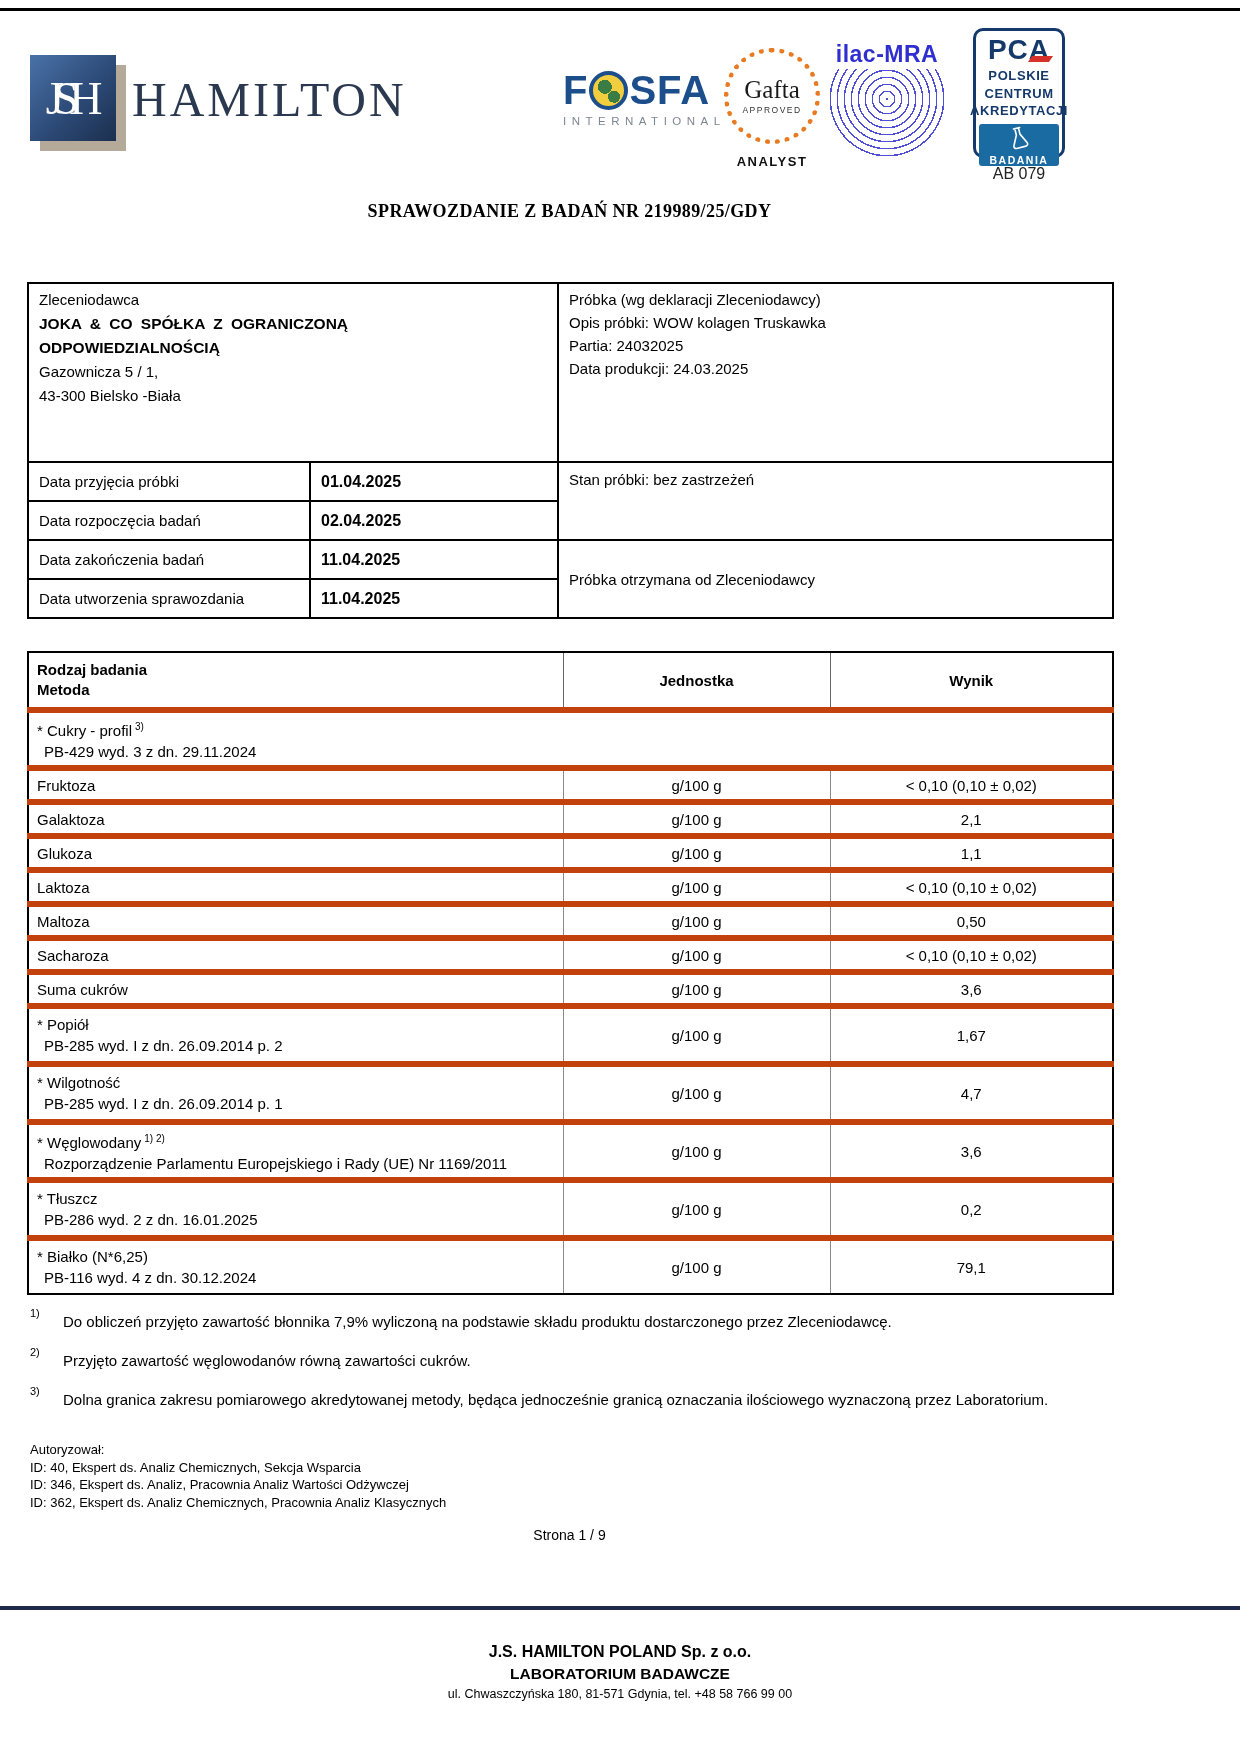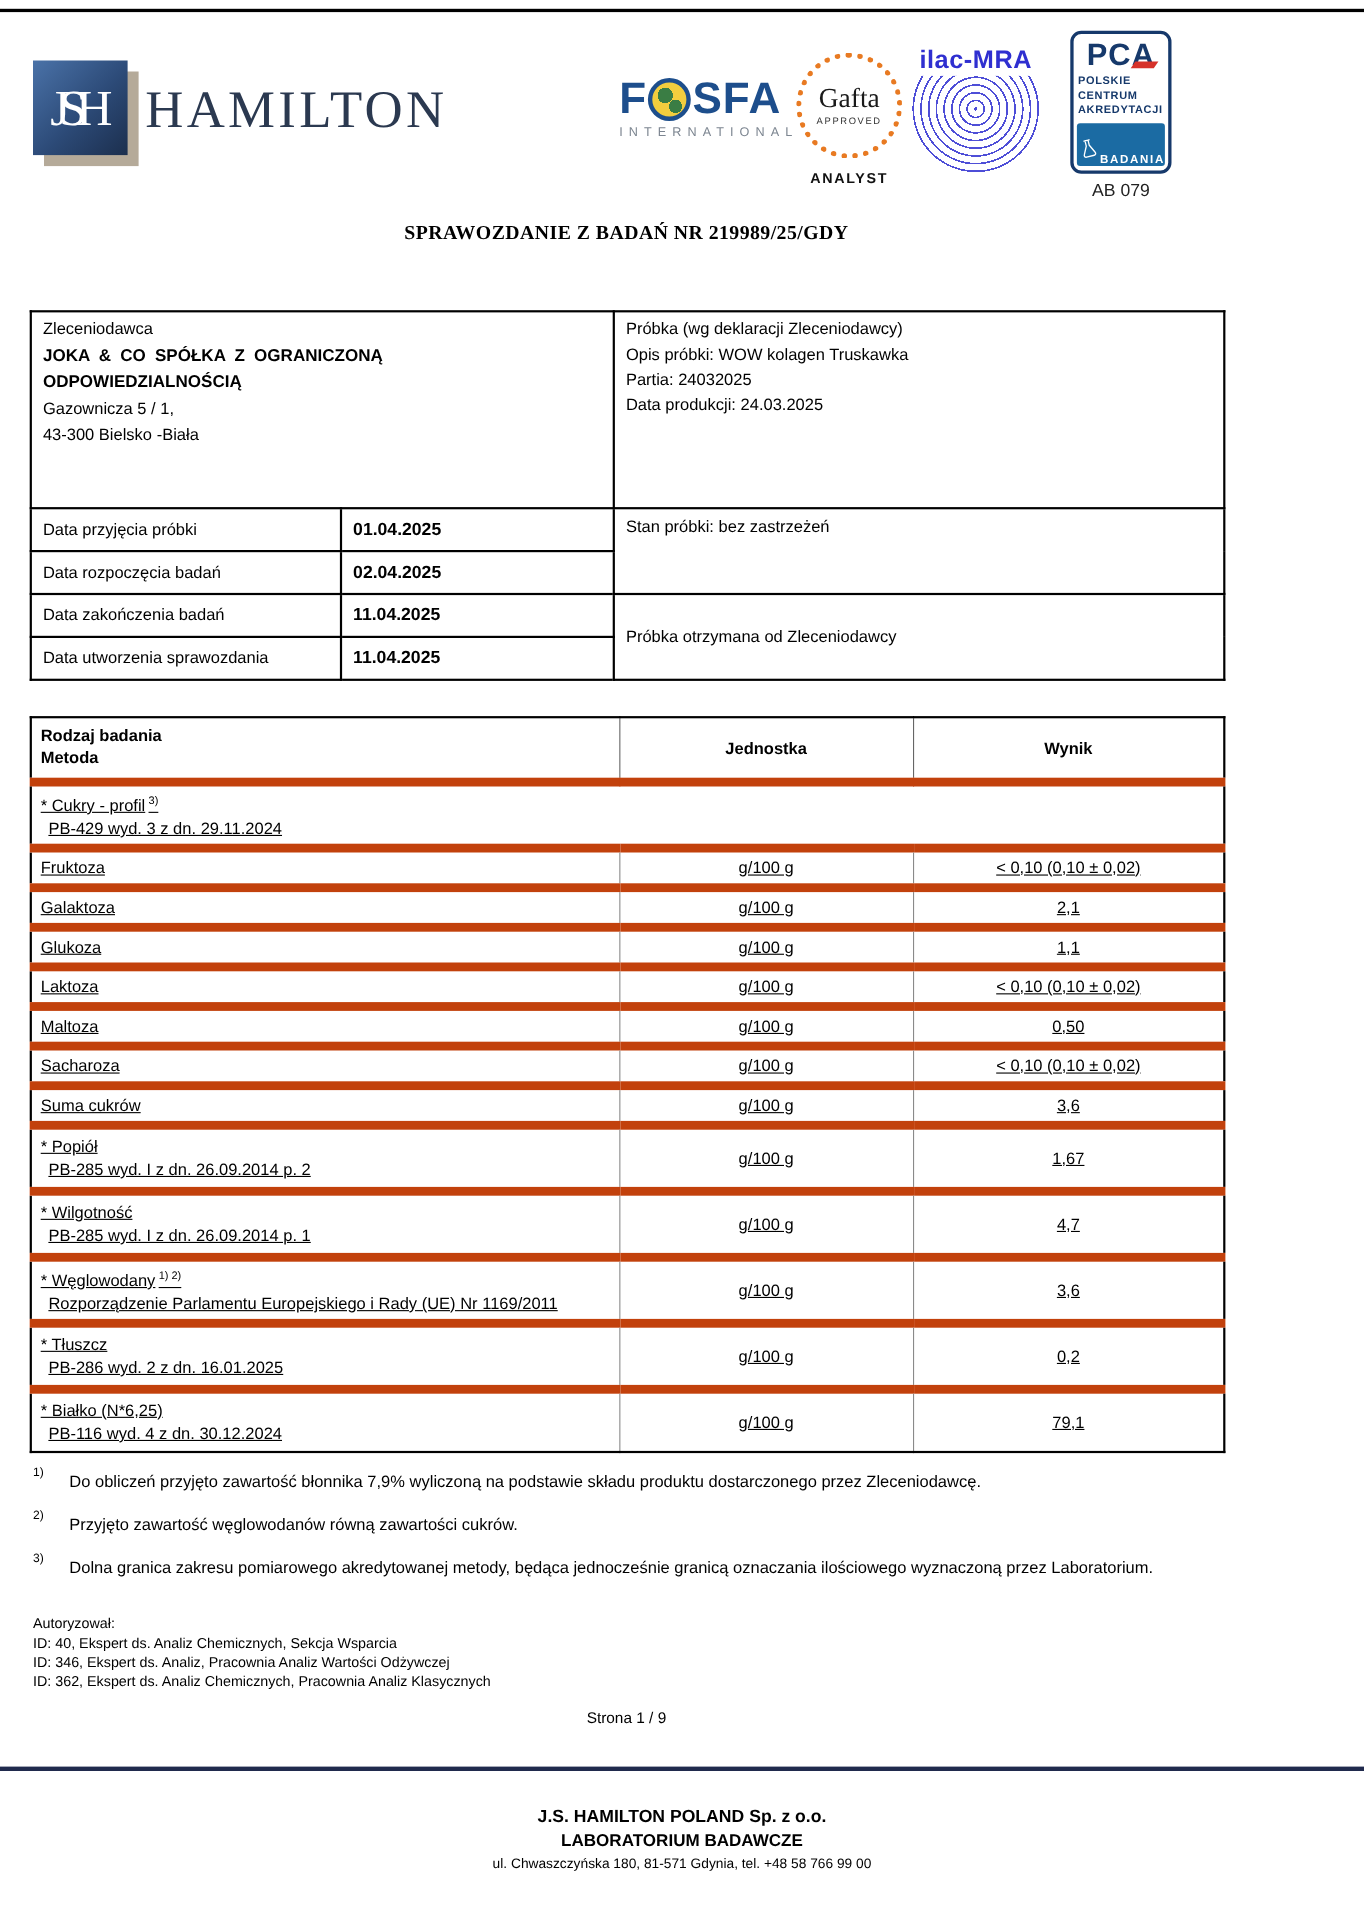--- a/index.html
+++ b/index.html
@@ -25,22 +25,22 @@
   .gafta-approved{font-size:8.5px;letter-spacing:1.5px;color:#333;margin-top:3px;}
   .gafta-analyst{margin-top:10px;font-size:13px;font-weight:bold;letter-spacing:1.5px;color:#111;}
 
   .ilac{position:absolute;left:828px;top:40px;width:118px;height:118px;border-radius:50%;background:repeating-radial-gradient(circle at 50% 50%,rgba(47,47,208,.85) 0 1.5px,rgba(255,255,255,0) 1.5px 7px);display:flex;align-items:flex-start;justify-content:center;}
   .ilac-label{background:#fff;color:var(--ilac-blue);font-weight:bold;font-size:23px;letter-spacing:.5px;padding:1px 2px;}
 
   .pca{position:absolute;left:973px;top:28px;width:92px;}
   .pca-badge{box-sizing:border-box;width:92px;height:130px;border:3px solid var(--pca-navy);border-radius:10px;background:#fff;padding:5px 4px 4px;display:flex;flex-direction:column;align-items:center;}
   .pca-abbr{position:relative;font-size:28px;font-weight:900;color:var(--pca-navy);letter-spacing:1px;line-height:28px;}
   .pca-red-mark{position:absolute;right:-1px;bottom:2px;width:21px;height:6px;background:var(--pca-red);transform:skewX(-35deg);}
-  .pca-org{margin-top:3px;font-size:10px;font-weight:bold;color:var(--pca-navy);letter-spacing:.6px;line-height:1.35;}
-  .pca-box{margin-top:4px;width:80px;height:64px;background:var(--pca-box-blue);border-radius:3px;display:flex;align-items:flex-end;justify-content:center;}
+  .pca-org{margin-top:3px;font-size:13px;font-weight:bold;color:var(--pca-navy);letter-spacing:.6px;text-align:center;line-height:1.35;}
+  .pca-box{margin-top:4px;width:80px;height:64px;background:var(--pca-box-blue);border-radius:3px;display:flex;flex-direction:column;align-items:center;justify-content:center;}
   .flask{transform:rotate(-14deg);margin-bottom:2px;}
   .pca-badania{color:#fff;font-size:10.5px;font-weight:bold;letter-spacing:1.5px;}
   .ab079{margin-top:7px;text-align:center;font-size:16px;color:#222;}
 
   
   .title{width:1085px;margin:0 auto 0 27px;text-align:center;font-size:18px;font-weight:bold;letter-spacing:.4px;line-height:22px;font-family:Liberation Serif, serif;}
 
   
   table{border-collapse:collapse;table-layout:fixed;}
   .info-table{width:1085px;margin:60px 0 0 27px;border:2px solid #000;font-size:15px;}
@@ -50,21 +50,21 @@
   .sample-cell div{line-height:23px;}
   .date-label{font-size:15px;vertical-align:middle !important;height:29px;}
   .date-val{font-weight:bold;font-size:16px;vertical-align:middle !important;}
   .state-cell{vertical-align:top !important;padding-top:8px !important;}
   .received-cell{vertical-align:middle !important;}
 
   
   .results-table{width:1085px;margin:32px 0 0 27px;border:2px solid #000;font-size:15px;}
   .results-table th{border:1px solid #666;border-bottom:3px solid #000;font-weight:bold;padding:6px 8px;height:42px;}
   .th-name{text-align:left;vertical-align:middle;line-height:20px;}
-  .results-table td{border-left:1px solid #8a8a8a;border-right:1px solid #8a8a8a;border-top:8px solid #c2410c;padding:2px 8px;vertical-align:middle;text-decoration:underline;}
+  .results-table td{border-left:1px solid #8a8a8a;border-right:1px solid #8a8a8a;border-top:6px solid #c2410c;padding:2px 8px;vertical-align:middle;}
   .cell-name{text-align:left;}
   .cell-unit,.cell-result{text-align:center;}
   tr.single td{height:24px;margin-left:30px;}
   tr.tall td{height:48px;}
   .name-line{line-height:21px;}
   .method-line{padding-left:7px;line-height:21px;}
   .fn-ref{font-size:10px;vertical-align:super;margin-left:3px;}
 
   
   .footnotes{width:1090px;margin:14px 0 0 30px;}

